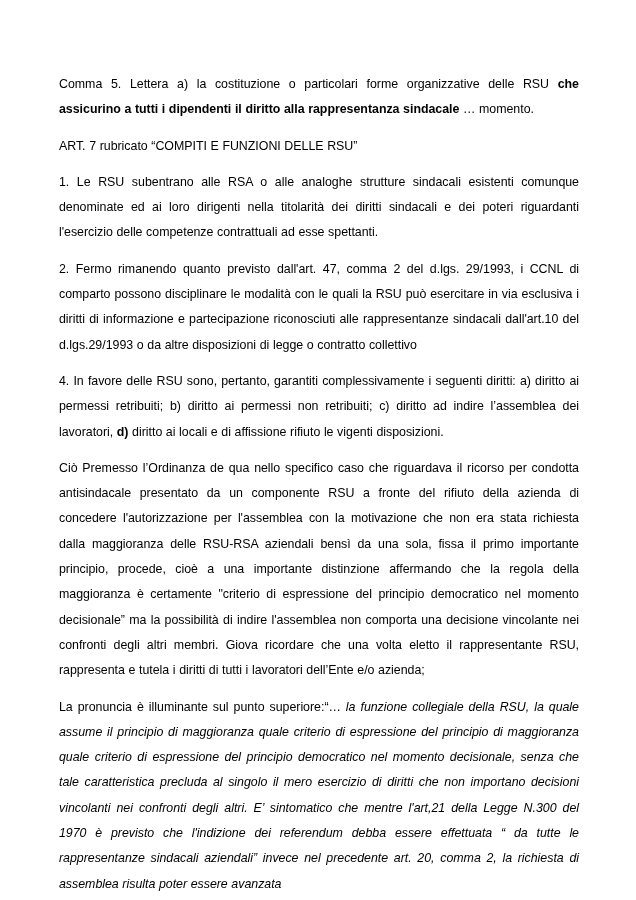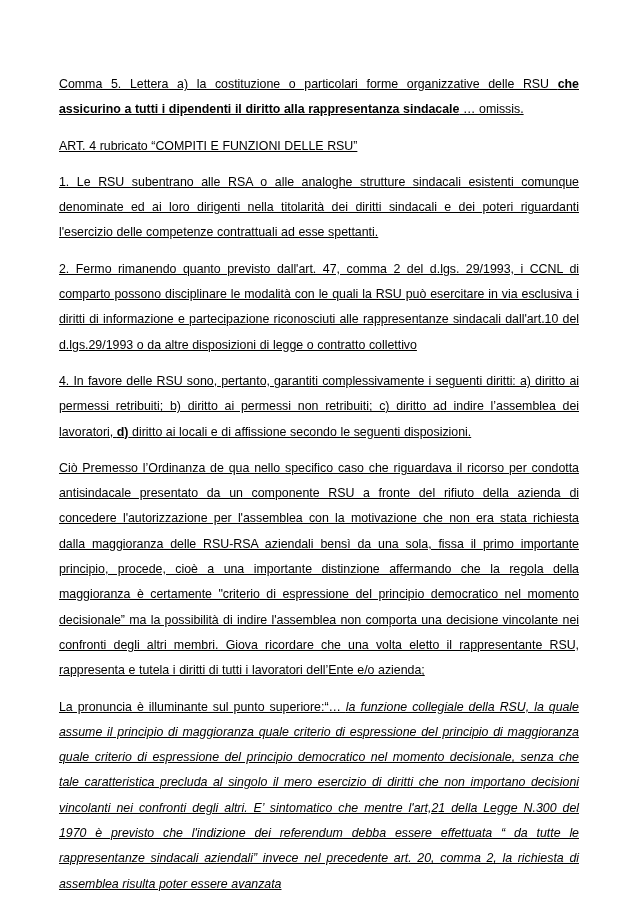--- a/index.html
+++ b/index.html
@@ -36,50 +36,49 @@
     text-justify: inter-word;
     letter-spacing: -0.02px;
     word-spacing: 0.2px;
   }
   p.para:last-child {
     margin-bottom: 0;
   }
   
   p.para > span {
     display: inline;
-    text-decoration: underline;
   }
   .b { font-weight: bold; }
   .i { font-style: italic; }
 </style>
 </head>
 <body>
 
 <div id="page">
   <div id="doc-body">
 
     <p class="para">
-      <span>Comma 5. Lettera a) la costituzione o particolari forme organizzative delle RSU </span><span class="b">che assicurino a tutti i dipendenti il diritto alla rappresentanza sindacale</span><span> … omissis.</span>
+      <span>Comma 5. Lettera a) la costituzione o particolari forme organizzative delle RSU </span><span class="b">che assicurino a tutti i dipendenti il diritto alla rappresentanza sindacale</span><span> … momento.</span>
     </p>
 
     <p class="para">
-      <span>ART. 4 rubricato “COMPITI E FUNZIONI DELLE RSU”</span>
+      <span>ART. 7 rubricato “COMPITI E FUNZIONI DELLE RSU”</span>
     </p>
 
     <p class="para">
       <span>1. Le RSU subentrano alle RSA o alle analoghe strutture sindacali esistenti comunque denominate ed ai loro dirigenti nella titolarità dei diritti sindacali e dei poteri riguardanti l'esercizio delle competenze contrattuali ad esse spettanti.</span>
     </p>
 
     <p class="para">
       <span>2. Fermo rimanendo quanto previsto dall'art. 47, comma 2 del d.lgs. 29/1993, i CCNL di comparto possono disciplinare le modalità con le quali la RSU può esercitare in via esclusiva i diritti di informazione e partecipazione riconosciuti alle rappresentanze sindacali dall'art.10 del d.lgs.29/1993 o da altre disposizioni di legge o contratto collettivo</span>
     </p>
 
 
     <p class="para">
-      <span>4. In favore delle RSU sono, pertanto, garantiti complessivamente i seguenti diritti: a) diritto ai permessi retribuiti; b) diritto ai permessi non retribuiti; c) diritto ad indire l’assemblea dei lavoratori, </span><span class="b">d)</span><span> diritto ai locali e di affissione secondo le seguenti disposizioni.</span>
+      <span>4. In favore delle RSU sono, pertanto, garantiti complessivamente i seguenti diritti: a) diritto ai permessi retribuiti; b) diritto ai permessi non retribuiti; c) diritto ad indire l’assemblea dei lavoratori, </span><span class="b">d)</span><span> diritto ai locali e di affissione rifiuto le vigenti disposizioni.</span>
     </p>
 
     <p class="para">
       <span>Ciò Premesso l’Ordinanza de qua nello specifico  caso che riguardava il ricorso per condotta antisindacale presentato da un componente RSU a fronte del rifiuto della azienda di concedere l'autorizzazione per l'assemblea con la motivazione che non era stata  richiesta dalla maggioranza delle RSU-RSA aziendali bensì da una sola, fissa il primo importante principio, procede, cioè a una importante distinzione affermando che la regola della maggioranza è certamente "criterio di espressione del principio democratico nel momento decisionale” ma la possibilità di indire l'assemblea non comporta  una decisione vincolante nei confronti degli altri membri. Giova ricordare che una volta eletto il rappresentante RSU, rappresenta e tutela i diritti di tutti i lavoratori dell’Ente e/o azienda;</span>
     </p>
 
     <p class="para">
       <span>La pronuncia è illuminante sul punto superiore:“… </span><span class="i">la funzione collegiale della RSU, la quale assume il principio di maggioranza quale criterio di espressione del principio di maggioranza quale criterio di espressione del principio democratico nel momento decisionale, senza che tale caratteristica precluda al singolo il mero esercizio di diritti che non  importano decisioni vincolanti nei confronti degli altri. E’ sintomatico che mentre l'art,21 della Legge N.300 del 1970 è previsto che l'indizione dei referendum debba essere effettuata “ da tutte le rappresentanze sindacali aziendali” invece nel precedente art. 20, comma 2, la richiesta di assemblea risulta poter essere avanzata</span>
     </p>
 

